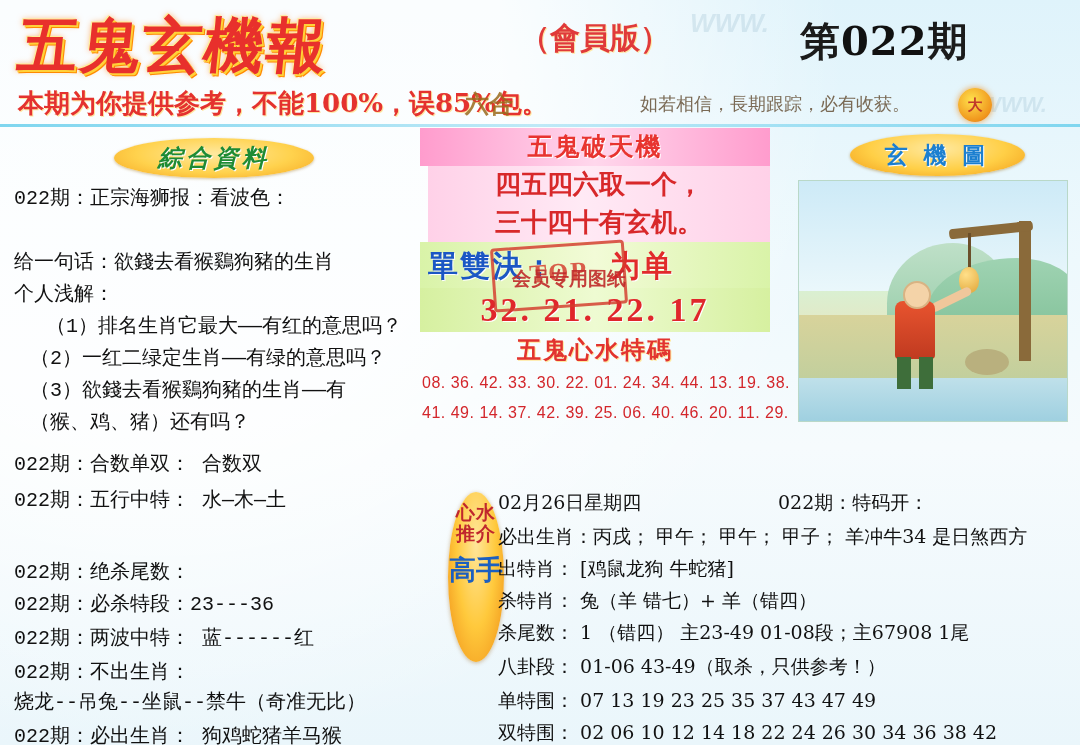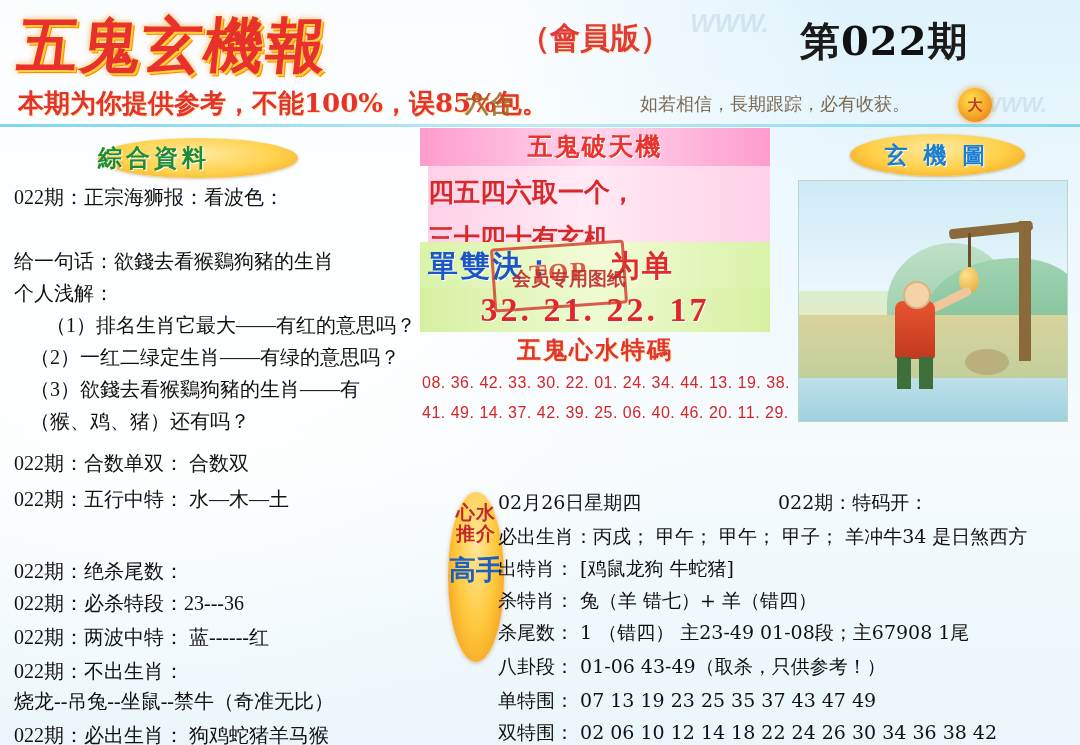--- a/index.html
+++ b/index.html
@@ -45,40 +45,40 @@
      background:radial-gradient(circle at 40% 35%,#ffe14d,#f0951c 70%,#d8641a);
      box-shadow:0 0 6px rgba(240,140,20,.8);display:flex;align-items:center;justify-content:center;
      color:#c0392b;font-size:15px;font-weight:bold;}
 
   .hrline{position:absolute;left:0;top:124px;width:1080px;height:3px;
     background:linear-gradient(90deg,#7fd6ef,#bfe9f7,#7fd6ef);}
 
   
   .leftcol{position:absolute;left:8px;top:132px;width:410px;height:600px;}
   .ellipse-title{
-    position:absolute;left:90px;top:6px;width:200px;height:40px;border-radius:50%;
+    position:absolute;left:106px;top:6px;width:200px;height:40px;border-radius:50%;
     background:radial-gradient(ellipse at 50% 40%,#ffe9a0,#ffd24d 55%,#f6a51f 100%);
     box-shadow:0 1px 3px rgba(150,100,0,.4);
-    display:flex;align-items:center;
+    display:flex;align-items:center;justify-content:center;font-style:italic;
   }
   .ellipse-title span{font-size:24px;font-weight:bold;color:#1e8b35;letter-spacing:4px;
     text-shadow:1px 1px 0 #fff;}
   .lline{position:absolute;left:6px;font-size:20px;color:#111;white-space:nowrap;
-    font-family:Liberation Serif, serif;}
+    font-family:Liberation Mono, monospace;}
   .lline.indent{left:22px;}
 
   
   .midcol{position:absolute;left:420px;top:128px;width:360px;}
   .mid-banner{position:absolute;left:0;top:0;width:350px;height:38px;
     background:linear-gradient(90deg,#ff9ccd,#ffd7ec 50%,#ff9ccd);}
   .mid-banner span{display:block;text-align:center;line-height:38px;font-size:25px;font-weight:bold;
     color:#e8342f;text-shadow:1px 1px 0 #fff;letter-spacing:2px;}
   .mid-box2{position:absolute;left:8px;top:38px;width:342px;height:76px;
     background:linear-gradient(90deg,#ffd1e8,#ffeaf5 45%,#ffd1e8);}
-  .mid-box2 div{text-align:left;font-size:26px;font-weight:bold;color:#d8282a;line-height:38px;margin-top:8px;}
+  .mid-box2 div{text-align:center;font-size:26px;font-weight:bold;color:#d8282a;line-height:38px;}
   .mid-ds{position:absolute;left:0;top:114px;width:350px;height:46px;
     background:linear-gradient(90deg,#d9f3a8,#f2fbd7 50%,#d9f3a8);}
   .mid-ds .lab{position:absolute;left:8px;top:4px;font-size:30px;font-weight:bold;color:#1b57c4;
      text-shadow:1px 1px 0 #fff;letter-spacing:2px;}
   .mid-ds .val{position:absolute;left:190px;top:4px;font-size:30px;font-weight:bold;color:#e12b2b;
      text-shadow:1px 1px 0 #fff;letter-spacing:2px;}
   .mid-nums{position:absolute;left:0;top:160px;width:350px;height:44px;
     background:linear-gradient(90deg,#d6f0a0,#eefbd2 50%,#d6f0a0);}
   .mid-nums span{display:block;text-align:center;line-height:44px;font-size:34px;font-weight:bold;
     color:#e0262b;letter-spacing:3px;text-shadow:1px 1px 0 #fff;}

